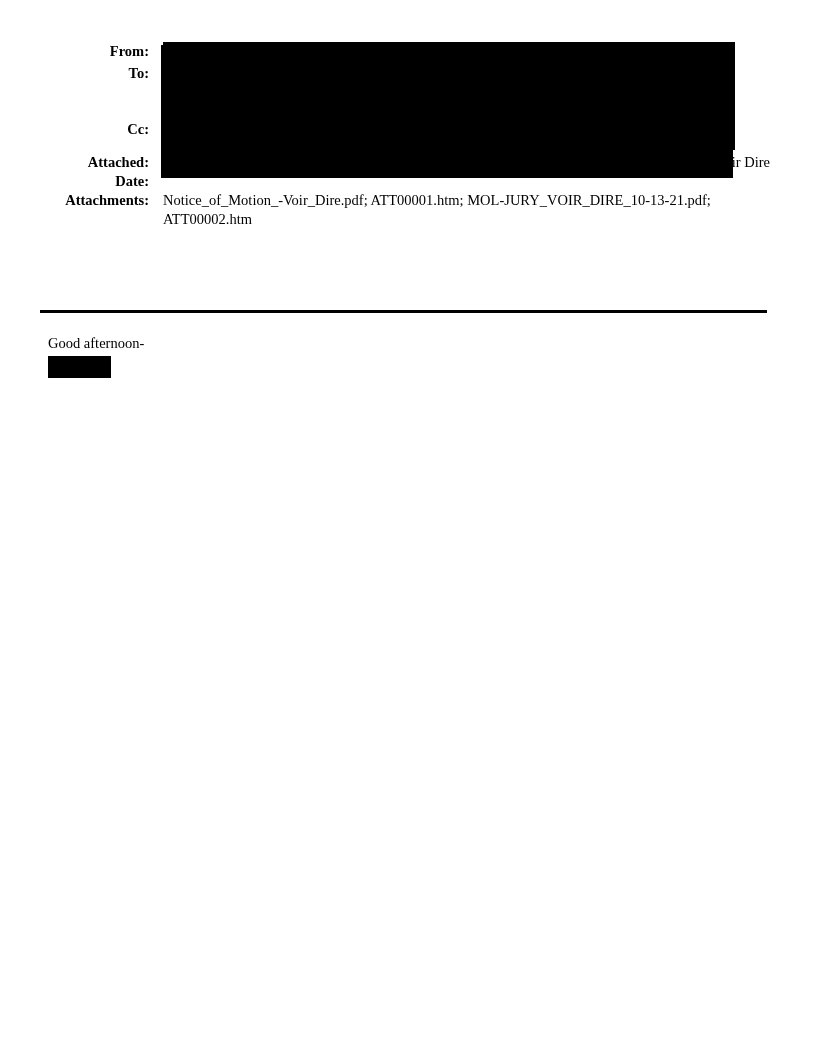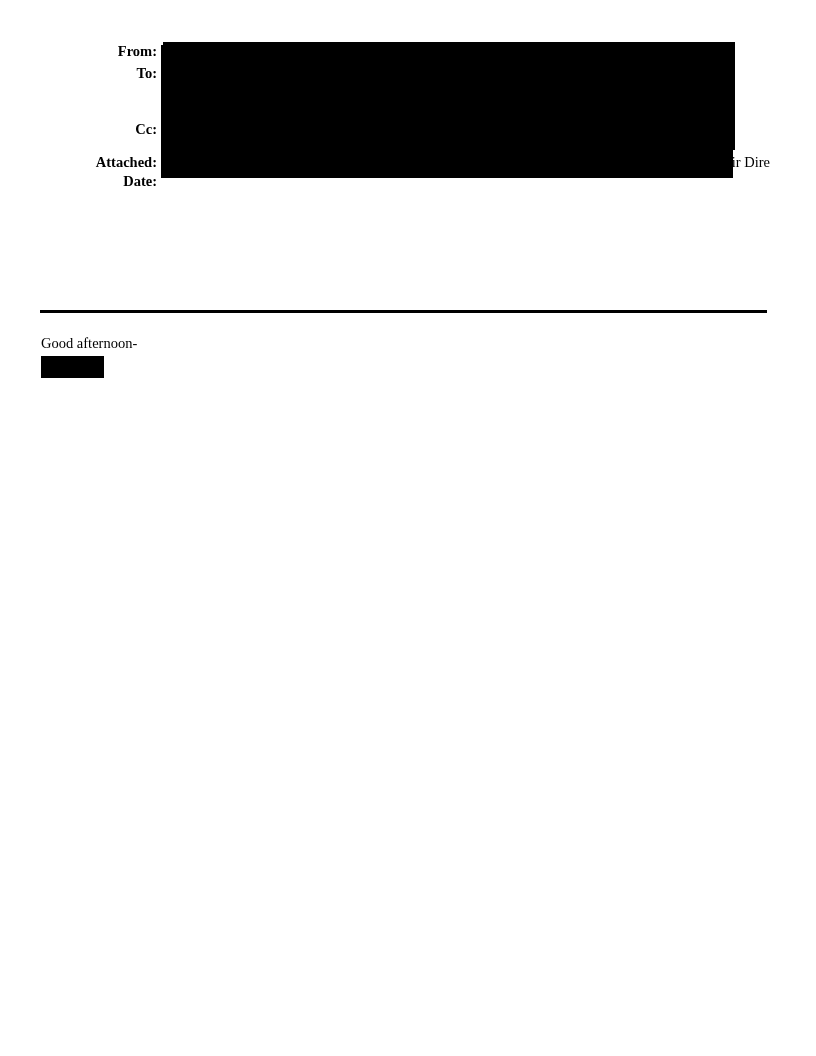--- a/index.html
+++ b/index.html
@@ -31,21 +31,21 @@
     align-items: flex-start;
     width: 100%;
   }
   .hdr-label {
     width: 121px;
     flex: 0 0 121px;
     text-align: right;
     font-weight: bold;
     font-size: 14.5px;
     line-height: 19px;
-    padding-right: 4px;
+    padding-right: 12px;
     box-sizing: border-box;
     white-space: nowrap;
   }
   .hdr-value {
     flex: 1 1 auto;
     font-size: 14.5px;
     line-height: 19px;
     padding-left: 2px;
   }
   .redact {
@@ -81,21 +81,21 @@
   .divider {
     position: absolute;
     left: 40px;
     top: 310px;
     width: 727px;
     height: 2.5px;
     background: #000000;
   }
   .body-block {
     position: absolute;
-    left: 41px;
+    left: 48px;
     top: 334px;
     width: 700px;
     font-size: 14.5px;
     line-height: 18.5px;
   }
   .body-line {
     white-space: pre-wrap;
   }
   .sig-redact {
     margin-top: 3px;
@@ -141,20 +141,24 @@
 
     <div class="hdr-row subject-row">
       <div class="hdr-label">Attached:</div>
       <div class="hdr-value">[EXTERNAL] Re: US v. Maxwell, 20 Cr. 330 (AJN) - Joint Proposed Juror Questionnaire and Voir Dire</div>
     </div>
 
     <div class="hdr-row">
       <div class="hdr-label">Date:</div>
     </div>
 
+    <div class="hdr-row">
+      <div class="hdr-label">Attachments:</div>
+      <div class="hdr-value">Notice_of_Motion_-Voir_Dire.pdf; ATT00001.htm; MOL-JURY_VOIR_DIRE_10-13-21.pdf; ATT00002.htm</div>
+    </div>
 
   </div>
 
   <div class="redact-stack"></div>
 
   <div class="divider"></div>
 
   <div class="body-block">
     <div class="body-line">Good afternoon-</div>
     <div class="sig-redact"></div>

